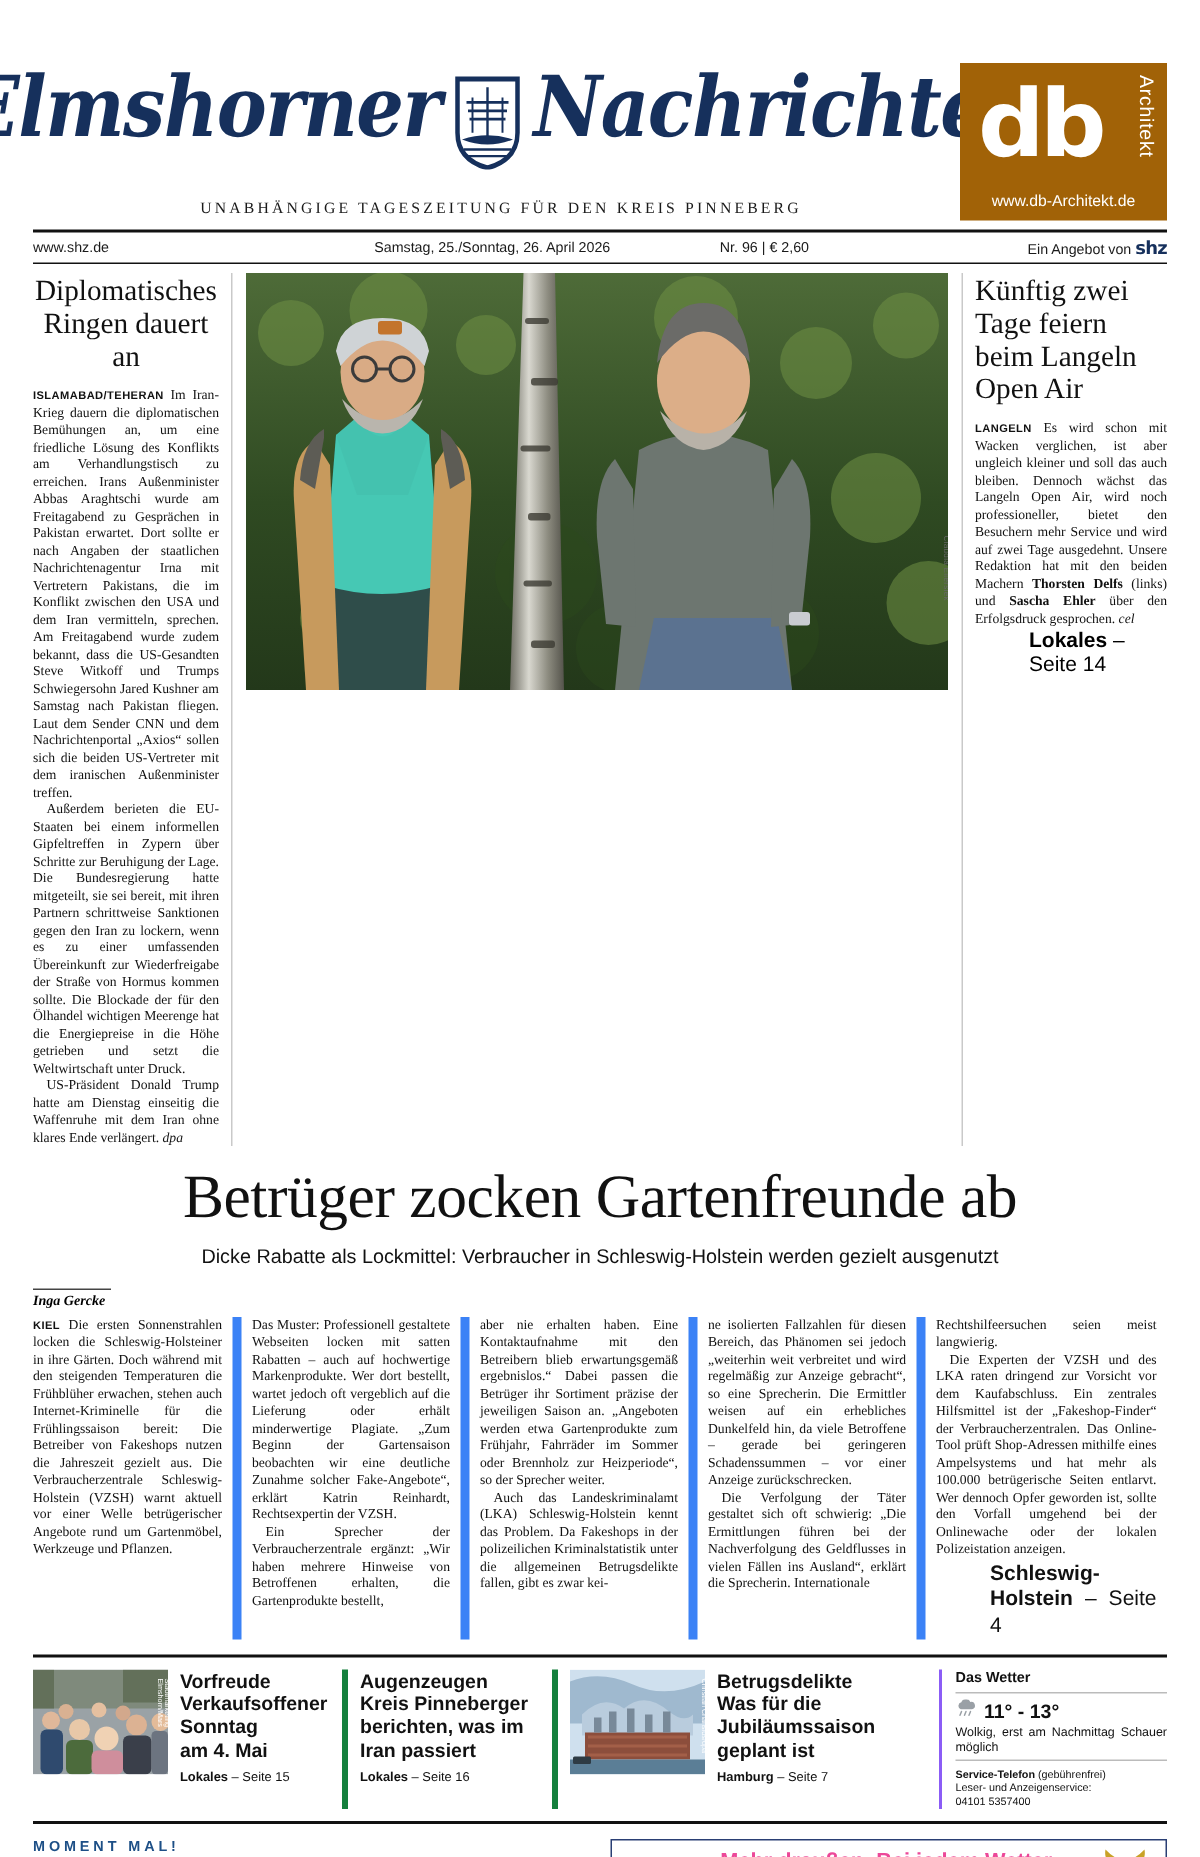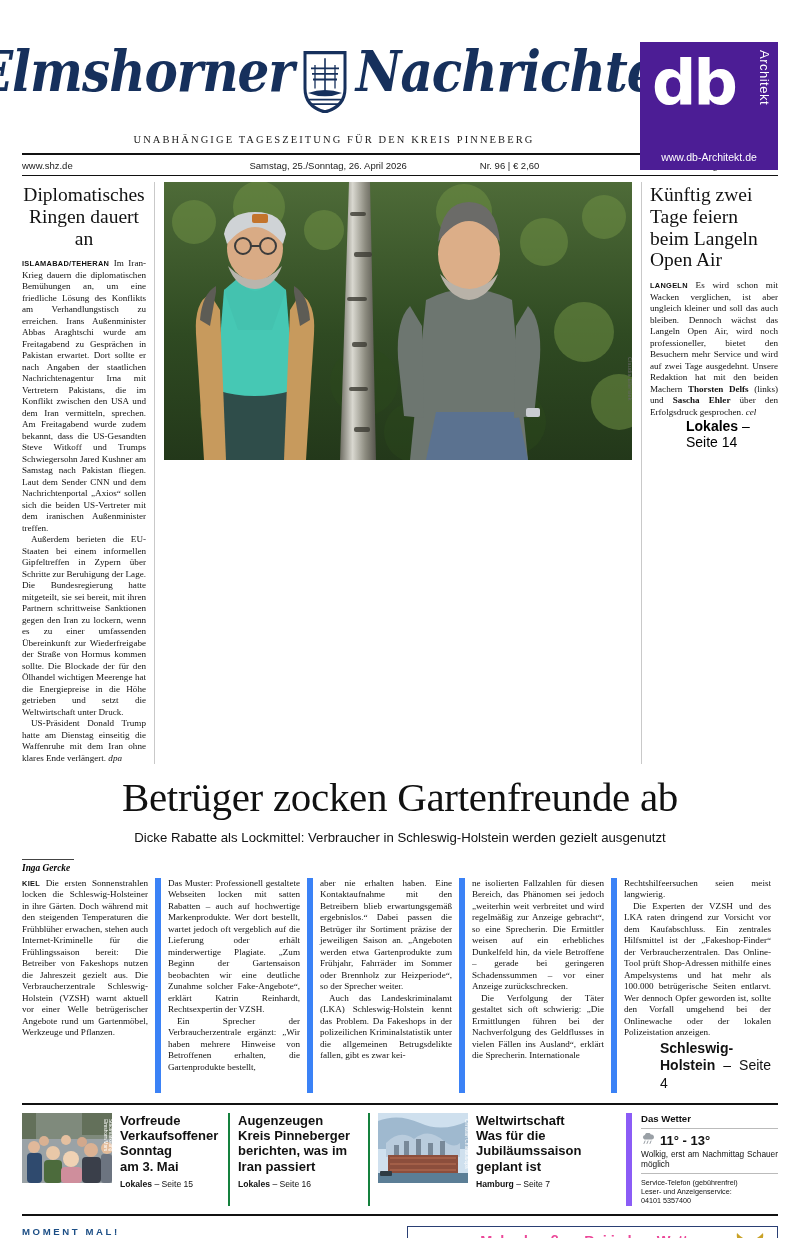--- a/index.html
+++ b/index.html
@@ -7,21 +7,21 @@
   .page{width:800px;height:1238px;background:#ffffff;position:relative;overflow:hidden;box-sizing:border-box;}
   .inner{position:absolute;left:22px;top:0;width:756px;}
 
   
   .masthead{position:relative;height:132px;}
   .mast-title{position:absolute;left:6px;top:44px;width:612px;height:62px;display:flex;align-items:center;justify-content:center;}
   .mast-text{font-family:"DejaVu Serif",serif;font-weight:bold;font-size:50px;letter-spacing:-1px;color:#16305c;line-height:1;white-space:nowrap;
     font-style:italic;transform:scaleY(1.12);}
   .mast-word{display:inline-block;}
   .mast-crest{display:inline-block;width:46px;height:54px;margin:0 8px;vertical-align:middle;position:relative;top:4px;}
-  .db-logo{position:absolute;right:0;top:42px;width:138px;height:128px;background:#4c1d95;}
+  .db-logo{position:absolute;right:0;top:42px;width:138px;height:105px;background:#a16207;}
   .db-d{position:absolute;left:12px;top:10px;color:#fff;font-family:"DejaVu Sans",sans-serif;font-weight:bold;font-size:62px;line-height:62px;letter-spacing:-3px;}
   .db-arch{position:absolute;right:6px;top:8px;color:#fff;font-family:"Liberation Sans",sans-serif;font-size:13px;letter-spacing:.5px;
     writing-mode:vertical-rl;}
   .db-url{position:absolute;left:0;right:0;bottom:7px;text-align:center;color:#fff;font-family:"Liberation Sans",sans-serif;font-size:10.5px;}
 
   .subtitle{text-align:center;font-family:"Liberation Serif",serif;font-size:10.5px;letter-spacing:2.1px;color:#1a1a1a;
     width:612px;margin-left:6px;padding-top:2px;}
   .rule-thick{border-top:2.5px solid #111;margin-top:8px;}
   .infobar{display:flex;align-items:center;font-family:"Liberation Sans",sans-serif;font-size:9.5px;color:#1a1a1a;height:20px;}
   .infobar .ib1{width:27%;}
@@ -63,36 +63,36 @@
   .lead-cols .lc{font-family:"Liberation Serif",serif;font-size:9.1px;line-height:1.265;text-align:justify;color:#111;hyphens:auto;
      padding:0 7px;box-sizing:border-box;border-left:6px solid #3b82f6;}
   .lead-cols .lc:first-child{border-left:none;padding-left:0;}
   .lead-cols .lc p{margin:0;text-indent:9px;}
   .lead-cols .lc p.first{text-indent:0;}
 
   
   .strip-rule{border-top:2.5px solid #111;margin-top:10px;}
   .teasers{display:flex;padding-top:8px;padding-bottom:8px;}
   .tz{display:flex;box-sizing:border-box;}
-  .tz + .tz{border-left:2px solid #15803d;}
+  .tz + .tz{border-left:4px solid #15803d;}
   .tz-img{width:90px;height:70px;position:relative;overflow:hidden;flex:none;}
   .tz-cred{position:absolute;right:-1px;top:6px;writing-mode:vertical-rl;font-family:"Liberation Sans",sans-serif;font-size:4.8px;color:#fff;}
   .tz-txt{padding:0 8px;font-family:"Liberation Sans",sans-serif;}
   .tz-txt .t1{font-weight:bold;font-size:13px;line-height:1.18;color:#111;}
   .tz-txt .t2{font-size:13px;line-height:1.18;color:#111;font-weight:bold;}
   .tz-txt .t3{font-size:8.6px;margin-top:5px;color:#111;}
   .tz-txt .t3 b{font-weight:bold;}
 
-  .wx{width:152px;padding-left:9px;border-left:6px solid #8b5cf6;box-sizing:border-box;font-family:"Liberation Sans",sans-serif;}
+  .wx{width:152px;padding-left:9px;border-left:2px solid #8b5cf6;box-sizing:border-box;font-family:"Liberation Sans",sans-serif;}
   .wx .wxh{font-weight:bold;font-size:9.6px;color:#111;}
   .wx .hr{border-top:1px solid #bbb;margin:4px 0 4px;}
   .wx .temp{font-weight:bold;font-size:13px;color:#111;display:flex;align-items:center;gap:4px;}
   .wx .desc{font-size:8.3px;line-height:1.22;color:#111;text-align:justify;margin-top:1px;}
   .wx .svc{font-size:7.2px;line-height:1.28;color:#111;margin-top:2px;}
-  .wx .svc b{font-weight:normal;}
+  .wx .svc b{font-weight:bold;}
 
   
   .bottom-rule{border-top:2.5px solid #111;}
   .bottom{display:flex;padding-top:10px;}
   .mm{width:385px;box-sizing:border-box;padding-right:10px;}
   .mm-kicker{font-family:"Liberation Sans",sans-serif;font-weight:bold;font-size:9.6px;letter-spacing:2.6px;color:#1d4f86;}
   .mm h2{font-family:"Liberation Serif",serif;font-style:italic;font-weight:normal;font-size:27px;margin:9px 0 0;color:#111;letter-spacing:-.2px;}
 
   
   .ad{flex:1;border:1.5px solid #2a3f74;box-sizing:border-box;background:#fff;position:relative;height:222px;}
@@ -298,21 +298,21 @@
                 <circle cx="44" cy="27" r="5" fill="#e5c0a0"></circle>
                 <circle cx="60" cy="29" r="5" fill="#d2a88c"></circle>
           </g>
         </svg>
         <div class="tz-cred">Stadtmarketing Elmshorn/Mars</div>
       </div>
       <div class="tz-txt">
         <div class="t1">Vorfreude</div>
         <div class="t2">Verkaufsoffener</div>
         <div class="t2">Sonntag</div>
-        <div class="t2">am 3. Mai</div>
+        <div class="t2">am 4. Mai</div>
         <div class="t3"><b>Lokales</b> <span>– Seite 15</span></div>
       </div>
     </div>
 
     <div class="tz" style="width:140px;padding-left:8px">
       <div class="tz-txt" style="padding-left:0">
         <div class="t1">Augenzeugen</div>
         <div class="t2">Kreis Pinneberger</div>
         <div class="t2">berichten, was im</div>
         <div class="t2">Iran passiert</div>
@@ -338,21 +338,21 @@
                 <rect x="38" y="26" width="5" height="16"></rect>
                 <rect x="50" y="30" width="5" height="12"></rect>
                 <rect x="62" y="28" width="5" height="14"></rect>
               </g>
           <rect y="60" width="90" height="10" fill="#5b7e96"></rect>
           <rect x="2" y="58" width="12" height="5" rx="1" fill="#2e3b44"></rect>
         </svg>
         <div class="tz-cred">Christian Charisius/dpa</div>
       </div>
       <div class="tz-txt">
-        <div class="t1">Weltwirtschaft</div>
+        <div class="t1">Betrugsdelikte</div>
         <div class="t2">Was für die</div>
         <div class="t2">Jubiläumssaison</div>
         <div class="t2">geplant ist</div>
         <div class="t3"><b>Hamburg</b> <span>– Seite 7</span></div>
       </div>
     </div>
 
     <div class="wx">
       <div class="wxh">Das Wetter</div>
       <div class="hr"></div>

